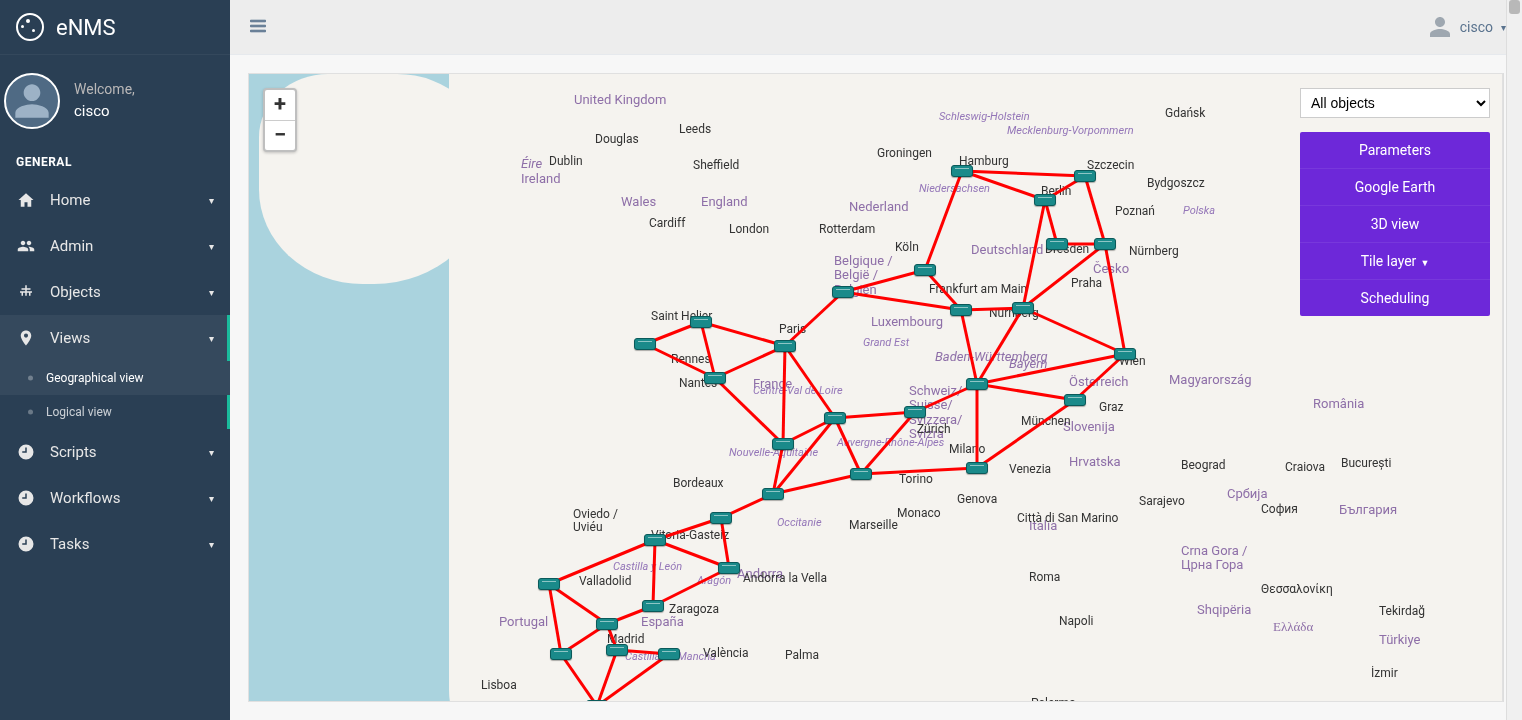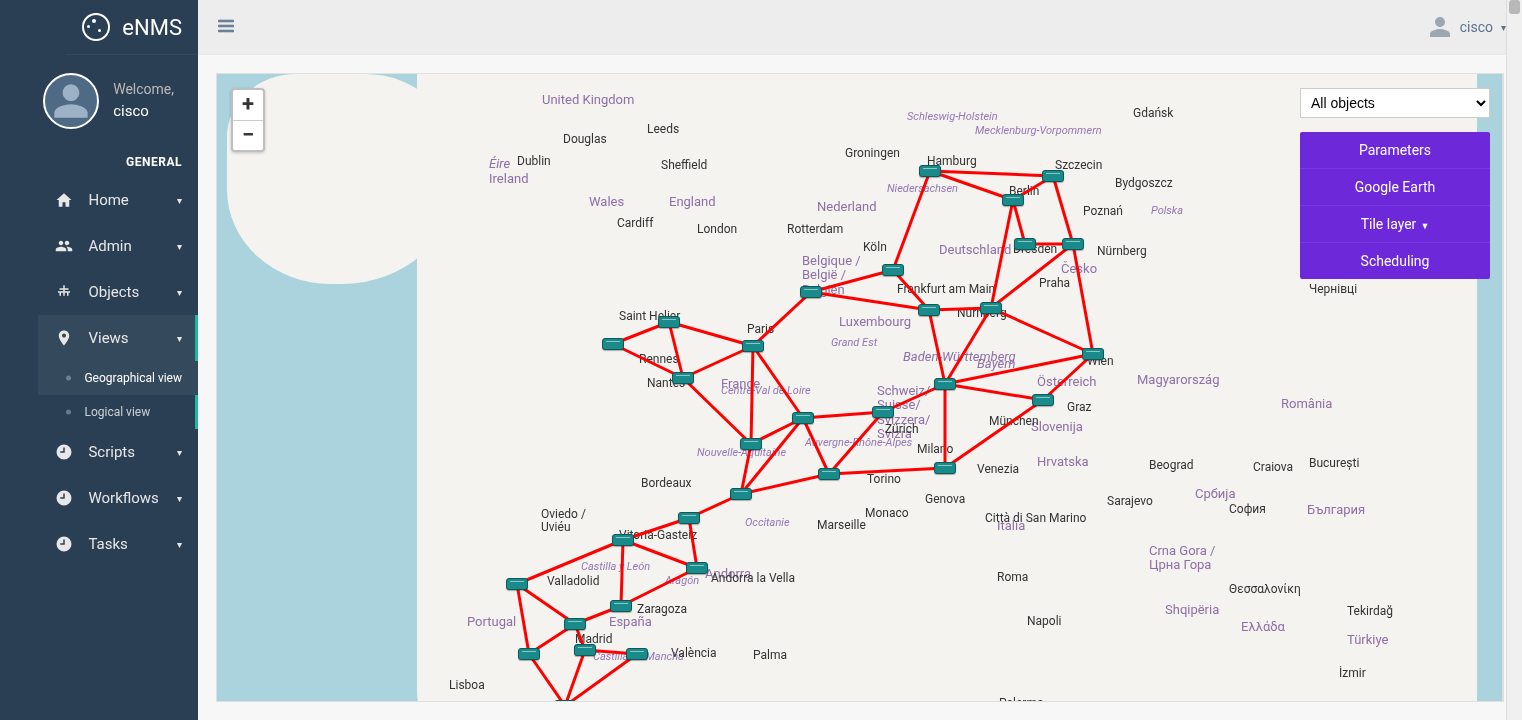--- a/index.html
+++ b/index.html
@@ -1,29 +1,29 @@
 <!DOCTYPE html>
 <html><head>
 <meta charset="utf-8">
 <style>
   * { box-sizing: border-box; margin: 0; padding: 0; }
   body { font-family: -apple-system, BlinkMacSystemFont, "Segoe UI", Roboto, Arial, sans-serif; font-size: 14px; background: #f5f5f5; overflow: hidden; }
   .app { display: flex; width: 1522px; height: 720px; position: relative; }
 
   
-  .sidebar { width: 198px; background: #2A3F54; color: #E7E7E7; display: flex; flex-direction: column; flex-shrink: 0; align-items: flex-end; }
+  .sidebar { width: 230px; background: #2A3F54; color: #E7E7E7; display: flex; flex-direction: column; flex-shrink: 0; }
   .brand { display: flex; align-items: center; padding: 14px 16px; height: 55px; border-bottom: 1px solid rgba(255,255,255,0.05); }
   .brand-logo { width: 28px; height: 28px; border-radius: 50%; border: 2px solid #fff; margin-right: 12px; position: relative; }
   .brand-logo::before, .brand-logo::after { content: ''; position: absolute; background: #fff; border-radius: 50%; }
   .brand-logo::before { width: 4px; height: 4px; top: 4px; left: 8px; }
   .brand-logo::after { width: 3px; height: 3px; top: 14px; left: 14px; }
   .brand-dot { position: absolute; width: 3px; height: 3px; background: #fff; border-radius: 50%; top: 10px; left: 3px; }
   .brand-name { font-size: 22px; color: #fff; font-weight: 400; }
 
-  .welcome { display: flex; align-items: center; padding: 18px 24px 20px; }
+  .welcome { display: flex; align-items: center; padding: 18px 4px 20px; }
   .avatar-lg { width: 56px; height: 56px; border-radius: 50%; background: #4f6a84; border: 2px solid #fff; margin-right: 14px; display: flex; align-items: center; justify-content: center; }
   .avatar-lg svg { width: 40px; height: 40px; fill: #9db2c6; }
   .welcome-text { font-size: 14px; color: #BAB8B8; line-height: 1.5; }
   .welcome-text .uname { color: #fff; font-size: 15px; }
 
   .section-header { padding: 0 16px 8px; font-size: 12px; font-weight: 700; letter-spacing: 0.5px; color: #fff; margin-top: 6px; }
 
   .nav { list-style: none; }
   .nav > li { position: relative; }
   .nav > li > a { display: flex; align-items: center; padding: 14px 16px; color: #E7E7E7; text-decoration: none; font-size: 15px; }
@@ -231,20 +231,21 @@
             <a>−</a>
           </div>
 
           <div class="rpanel">
             <select class="combo">
               <option>All objects</option>
             </select>
             <div class="menu">
               <a>Parameters</a>
               <a>Google Earth</a>
+              <a>3D view</a>
               <a><span>Tile layer</span><span class="caret-d">▼</span></a>
               <a>Scheduling</a>
             </div>
           </div>
 
           <svg class="overlay" id="links">
               <line x1="713" y1="97" x2="836" y2="102" class="link"></line>
               <line x1="713" y1="97" x2="796" y2="126" class="link"></line>
               <line x1="713" y1="97" x2="676" y2="196" class="link"></line>
               <line x1="836" y1="102" x2="796" y2="126" class="link"></line>
@@ -350,21 +351,21 @@
             <span class="lbl cntry" style="left: 844px; top: 187px;">Česko</span>
             <span class="lbl cntry" style="left: 814px; top: 345px;">Slovenija</span>
             <span class="lbl cntry" style="left: 920px; top: 298px;">Magyarország</span>
             <span class="lbl cntry" style="left: 820px; top: 380px;">Hrvatska</span>
             <span class="lbl cntry" style="left: 780px; top: 444px;">Italia</span>
             <span class="lbl cntry" style="left: 1064px; top: 322px;">România</span>
             <span class="lbl cntry" style="left: 978px; top: 412px;">Србија</span>
             <span class="lbl cntry" style="left: 932px; top: 470px; line-height: 1.1;">Crna Gora /<br> Црна Гора</span>
             <span class="lbl cntry" style="left: 948px; top: 528px;">Shqipëria</span>
             <span class="lbl cntry" style="left: 1130px; top: 558px;">Türkiye</span>
-            <span class="lbl cntry" style="left: 1024px; top: 545px;">Ελλάδα</span>
+            <span class="lbl cntry" style="left: 1024px; top: 545px; font-family: Liberation Serif, serif;">Ελλάδα</span>
             <span class="lbl cntry" style="left: 1090px; top: 428px;">България</span>
             <span class="lbl cntry" style="left: 392px; top: 540px;">España</span>
             <span class="lbl cntry" style="left: 250px; top: 540px;">Portugal</span>
             <span class="lbl cntry" style="left: 488px; top: 492px;">Andorra</span>
             <span class="lbl region" style="left: 690px; top: 36px;">Schleswig-Holstein</span>
             <span class="lbl region" style="left: 758px; top: 50px;">Mecklenburg-Vorpommern</span>
             <span class="lbl region" style="left: 670px; top: 108px;">Niedersachsen</span>
             <span class="lbl region" style="left: 934px; top: 130px;">Polska</span>
             <span class="lbl region" style="left: 504px; top: 310px;">Centre-Val de Loire</span>
             <span class="lbl region" style="left: 480px; top: 372px;">Nouvelle-Aquitaine</span>

